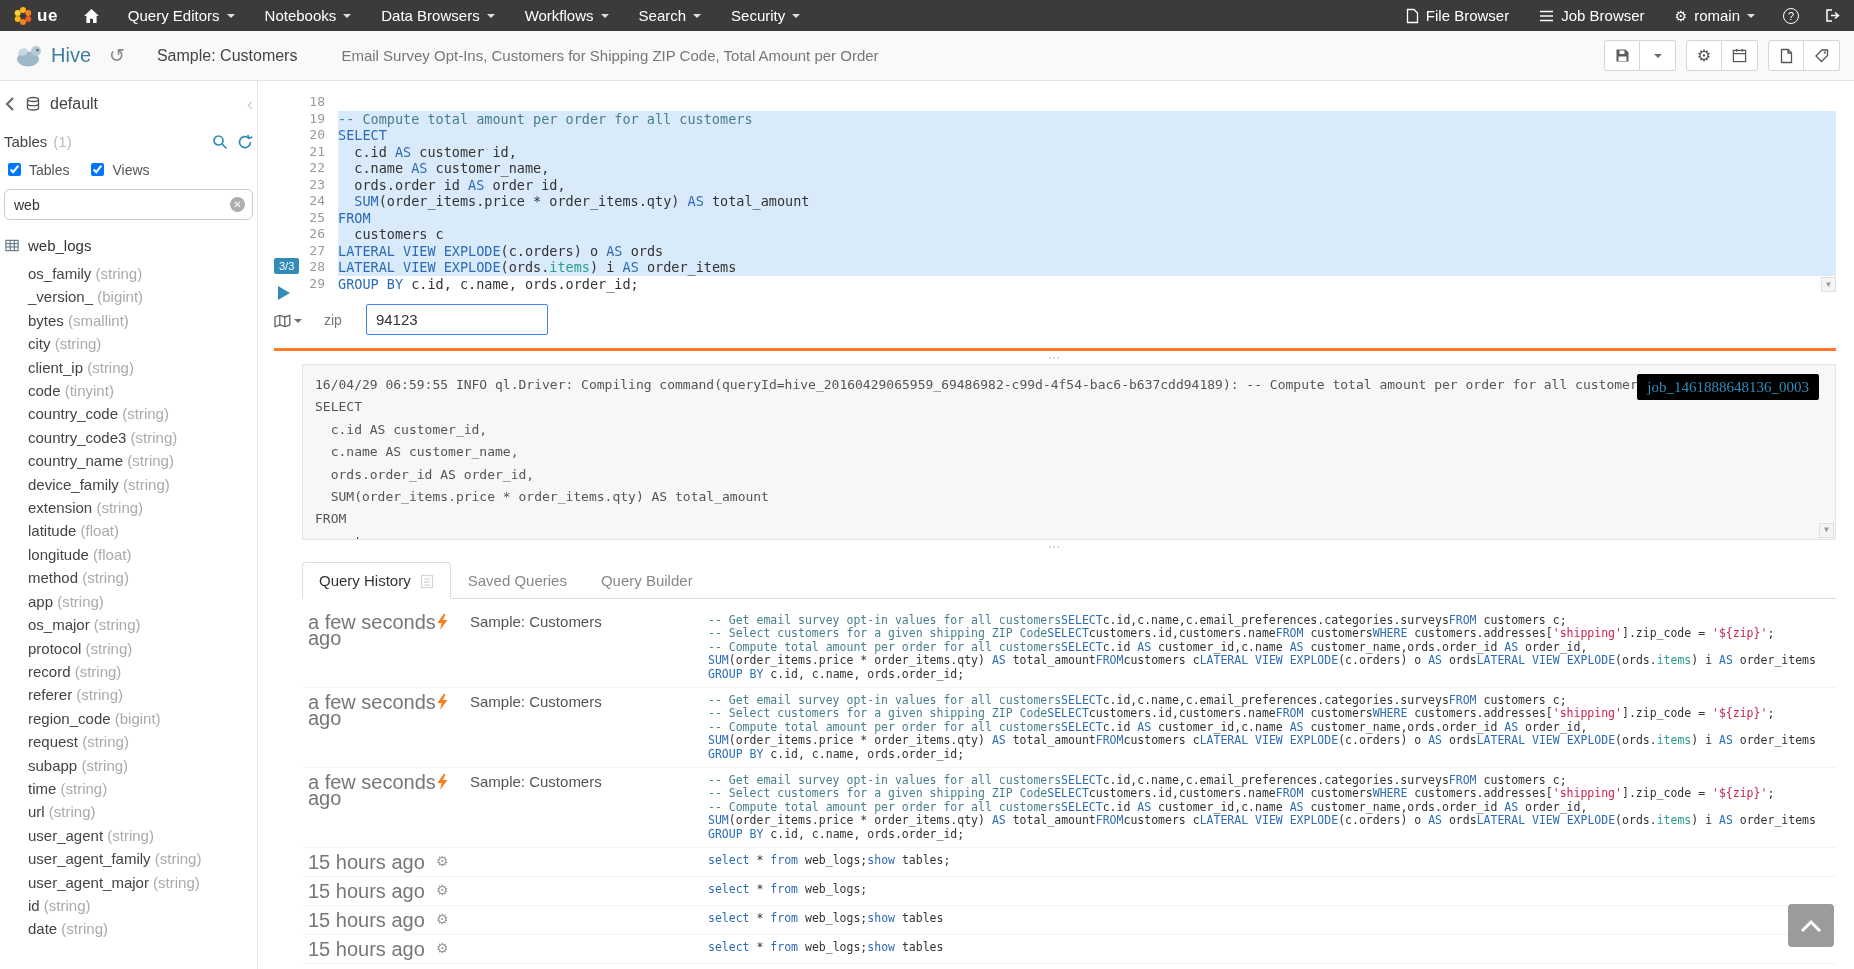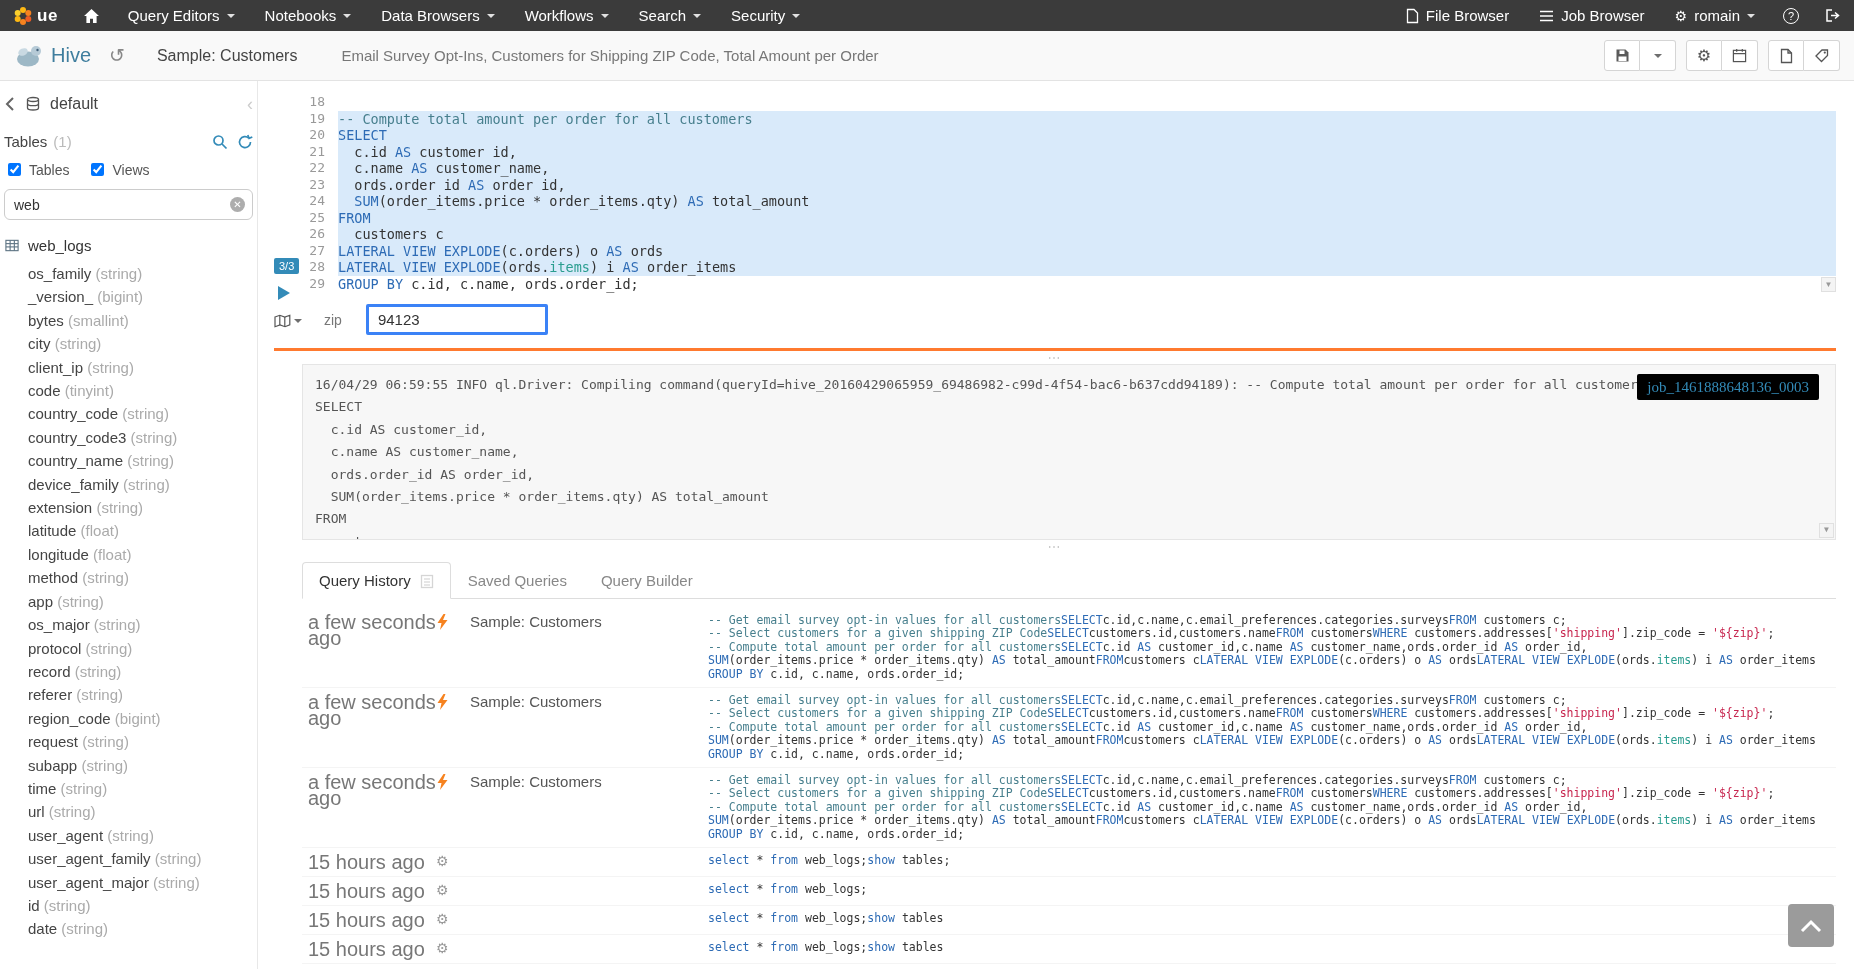--- a/index.html
+++ b/index.html
@@ -59,21 +59,21 @@
 
   .editor{position:relative}
   .ed-line{display:flex;line-height:16.5px;font-family:"DejaVu Sans Mono",monospace;font-size:13.5px}
   .gutter{width:36px;text-align:right;padding-right:13px;color:#999;flex:none;font-size:13px}
   .code{flex:1;white-space:pre;color:#222}
   .ed-line.sel .code{background:#d9eafa}
   .scroll-down{position:absolute;right:0;bottom:0;width:15px;height:15px;background:#f4f4f4;border:1px solid #e0e0e0;color:#999;font-size:8px;display:flex;align-items:center;justify-content:center;cursor:pointer}
 
   .var-row{display:flex;align-items:center;gap:24px;margin-top:12px;padding-left:22px}
   .var-label{color:#777;font-size:14px}
-  .var-input{width:182px;height:31px;border:3px solid #3b82f6;border-radius:2px;padding:0 9px;font-size:15px;color:#333;font-family:inherit;outline:none}
+  .var-input{width:182px;height:31px;border:1px solid #3b82f6;border-radius:2px;padding:0 9px;font-size:15px;color:#333;font-family:inherit;outline:none}
 
   .progress{height:3px;background:#ff7a2f;margin-top:13px}
   .handle{height:13px;display:flex;align-items:center;justify-content:center;color:#bbb;font-size:13px;letter-spacing:2px;cursor:row-resize;line-height:6px}
 
   .log{position:relative;background:#f7f7f7;border:1px solid #e5e5e5;padding:9px 12px;height:176px;overflow:hidden;
        font-family:"DejaVu Sans Mono",monospace;font-size:13px;line-height:22.4px;color:#555;margin-left:28px}
   .log-line{white-space:pre}
   .job-link{position:absolute;right:16px;top:9px;color:#338bb8;font-family:Liberation Serif, serif;font-size:15px;background:#000000;padding:2px 10px;border-radius:2px;cursor:pointer}
   .log .scroll-down{bottom:1px;right:1px}
 

